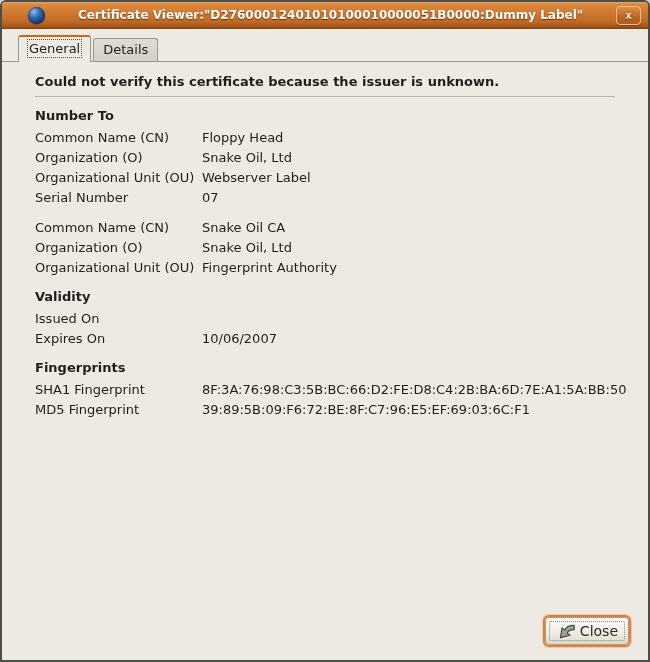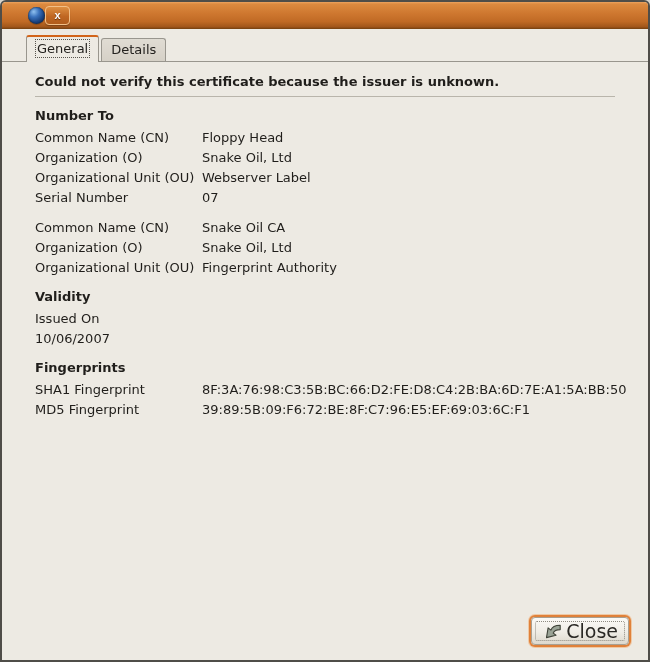--- a/index.html
+++ b/index.html
@@ -27,21 +27,21 @@
   .tb-close{
     flex:0 0 auto;width:25px;height:19px;margin-right:7px;padding:0;
     border:1px solid #F2C088;border-radius:4px;cursor:pointer;
     background:linear-gradient(#DD8F42,#C06722 55%,#B15C1B);
     color:#fff;font-weight:bold;font-size:11px;line-height:17px;
     text-shadow:0 1px 1px rgba(70,30,0,.8);
     box-shadow:0 1px 1px rgba(0,0,0,.25);
   }
   
   .body{height:632px;display:flex;flex-direction:column;}
-  .tabs{display:flex;align-items:flex-end;padding:6px 6px 0 24px;border-bottom:1px solid #99968e;}
+  .tabs{display:flex;align-items:flex-end;padding:6px 6px 0 16px;border-bottom:1px solid #99968e;}
   .tab{
     box-sizing:border-box;border:1px solid #99968e;border-bottom:none;
     background:linear-gradient(#E0DCD3,#D6D1C7);
     padding:3px 9px 4px;margin-right:2px;border-radius:3px 3px 0 0;
     font-size:13px;color:#24221f;cursor:pointer;position:relative;
   }
   .tab.active{
     background:#EDEAE3;border-top:2px solid #D2641A;
     padding:4px 10px 6px;margin-bottom:-1px;z-index:2;
   }
@@ -56,34 +56,35 @@
   .row{display:grid;grid-template-columns:167px 1fr;line-height:20px;}
   .flabel{white-space:nowrap;}
   .fvalue{white-space:nowrap;}
   
   .close-btn{
     position:absolute;right:19px;bottom:16px;height:28px;min-width:84px;
     display:flex;align-items:center;justify-content:flex-start;gap:4px;
     border:1px solid #a89f91;border-radius:4px;cursor:pointer;
     background:linear-gradient(#FBFAF7,#EFECE5 55%,#DDD8CD);
     box-shadow:0 0 0 2px #E0813A, 0 0 0 3px rgba(240,173,114,.55);
-    font-family:inherit;font-size:19px;color:#2a2824;padding:0 10px;position:absolute;
+    font-family:inherit;font-size:14px;color:#2a2824;padding:0 10px;position:absolute;
   }
   .close-btn::after{
     content:"";position:absolute;inset:3px;border:1px dotted #8f8b81;border-radius:2px;pointer-events:none;
   }
   .close-btn svg{display:block;}
 </style>
 </head>
 <body>
 
 <div class="window">
 
   <div class="titlebar">
     <span class="win-icon"></span>
+    <span class="title">Certificate Viewer:"D27600012401010100010000051B0000:Dummy Label"</span>
     <button class="tb-close">
       <span>x</span>
     </button>
   </div>
 
   <div class="body">
 
     <div class="tabs">
       <div class="tab active">
         <span class="tab-label">General</span>
@@ -132,20 +133,21 @@
           <span class="fvalue">Fingerprint Authority</span>
         </div>
       </div>
 
       <div class="section">
         <div class="section-title">Validity</div>
         <div class="row">
           <span class="flabel">Issued On</span>
         </div>
         <div class="row">
+          <span class="flabel">Expires On</span>
           <span class="fvalue">10/06/2007</span>
         </div>
       </div>
 
       <div class="section">
         <div class="section-title">Fingerprints</div>
         <div class="row">
           <span class="flabel">SHA1 Fingerprint</span>
           <span class="fvalue">8F:3A:76:98:C3:5B:BC:66:D2:FE:D8:C4:2B:BA:6D:7E:A1:5A:BB:50</span>
         </div>

